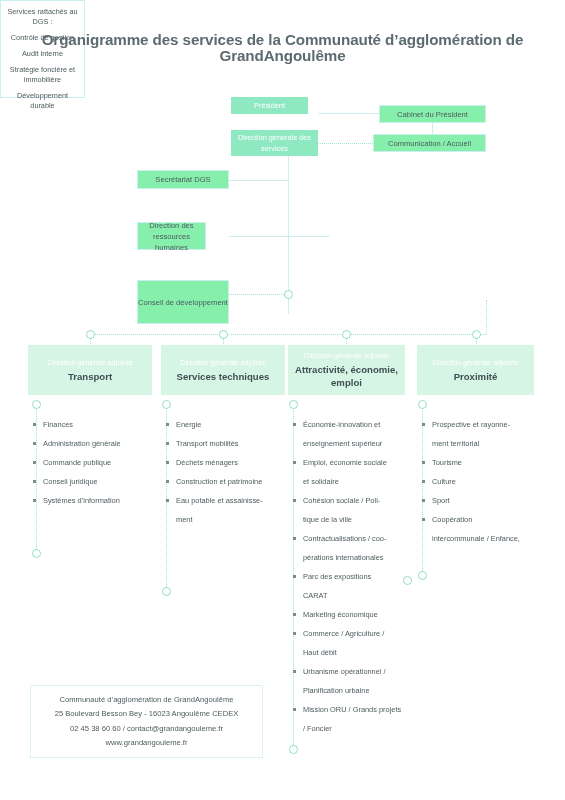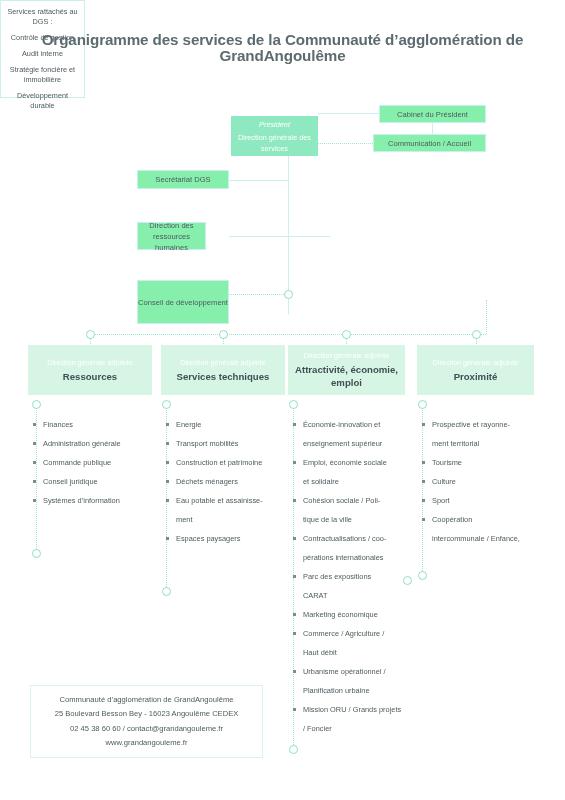--- a/index.html
+++ b/index.html
@@ -47,21 +47,21 @@
     align-items: center;
     justify-content: center;
     text-align: center;
     font-size: 7.3px;
     line-height: 11px;
     color: #ffffff;
     border: none;
   }
 
   
-  #president-box   { left: 231px; top: 116px; width: 87px; height: 17px; font-style: italic; }
+  #president-box   { left: 231px; top: 97px; width: 77px; height: 17px; }
   #dgs-box         { left: 231px; top: 130px; width: 87px; height: 26px; }
   #cabinet-box     { left: 379px; top: 105px; width: 107px; height: 18px; }
   #communication-box { left: 373px; top: 134px; width: 113px; height: 18px; }
 
   #secretariat-box { left: 137px; top: 170px; width: 92px; height: 19px; }
   #drh-box         { left: 137px; top: 222px; width: 69px; height: 28px; }
   #conseil-box     { left: 137px; top: 280px; width: 92px; height: 44px; }
 
   
   #services-dgs-box {
@@ -242,21 +242,21 @@
   <div id="services-dgs-items">
       <div class="sd-item">Contrôle de gestion</div>
       <div class="sd-item">Audit interne</div>
       <div class="sd-item">Stratégie foncière et immobilière</div>
       <div class="sd-item">Développement durable</div>
     </div>
 </div>
 
 <div class="dept-head" id="dept-0">
   <div class="dh-sub">Direction générale adjointe</div>
-  <div class="dh-name">Ressources</div>
+  <div class="dh-name">Transport</div>
 </div>
 <div class="dept-head" id="dept-1">
   <div class="dh-sub">Direction générale adjointe</div>
   <div class="dh-name">Services techniques</div>
 </div>
 <div class="dept-head" id="dept-2">
   <div class="dh-sub">Direction générale adjointe</div>
   <div class="dh-name">Attractivité, économie, emploi</div>
 </div>
 <div class="dept-head" id="dept-3">
@@ -267,25 +267,24 @@
 <div class="dept-list" id="list-0">
     <div class="li">Finances</div>
     <div class="li">Administration générale</div>
     <div class="li">Commande publique</div>
     <div class="li">Conseil juridique</div>
     <div class="li">Systèmes d’information</div>
   </div>
 <div class="dept-list" id="list-1">
     <div class="li">Energie</div>
     <div class="li">Transport mobilités</div>
+    <div class="li">Déchets ménagers</div>
     <div class="li">Construction et patrimoine</div>
-    <div class="li">Déchets ménagers</div>
     <div class="li">Eau potable et assainisse-</div>
     <div class="li cont">ment</div>
-    <div class="li">Espaces paysagers</div>
   </div>
 <div class="dept-list" id="list-2">
     <div class="li">Économie-innovation et</div>
     <div class="li cont">enseignement supérieur</div>
     <div class="li">Emploi, économie sociale</div>
     <div class="li cont">et solidaire</div>
     <div class="li">Cohésion sociale / Poli-</div>
     <div class="li cont">tique de la ville</div>
     <div class="li">Contractualisations / coo-</div>
     <div class="li cont">pérations internationales</div>

